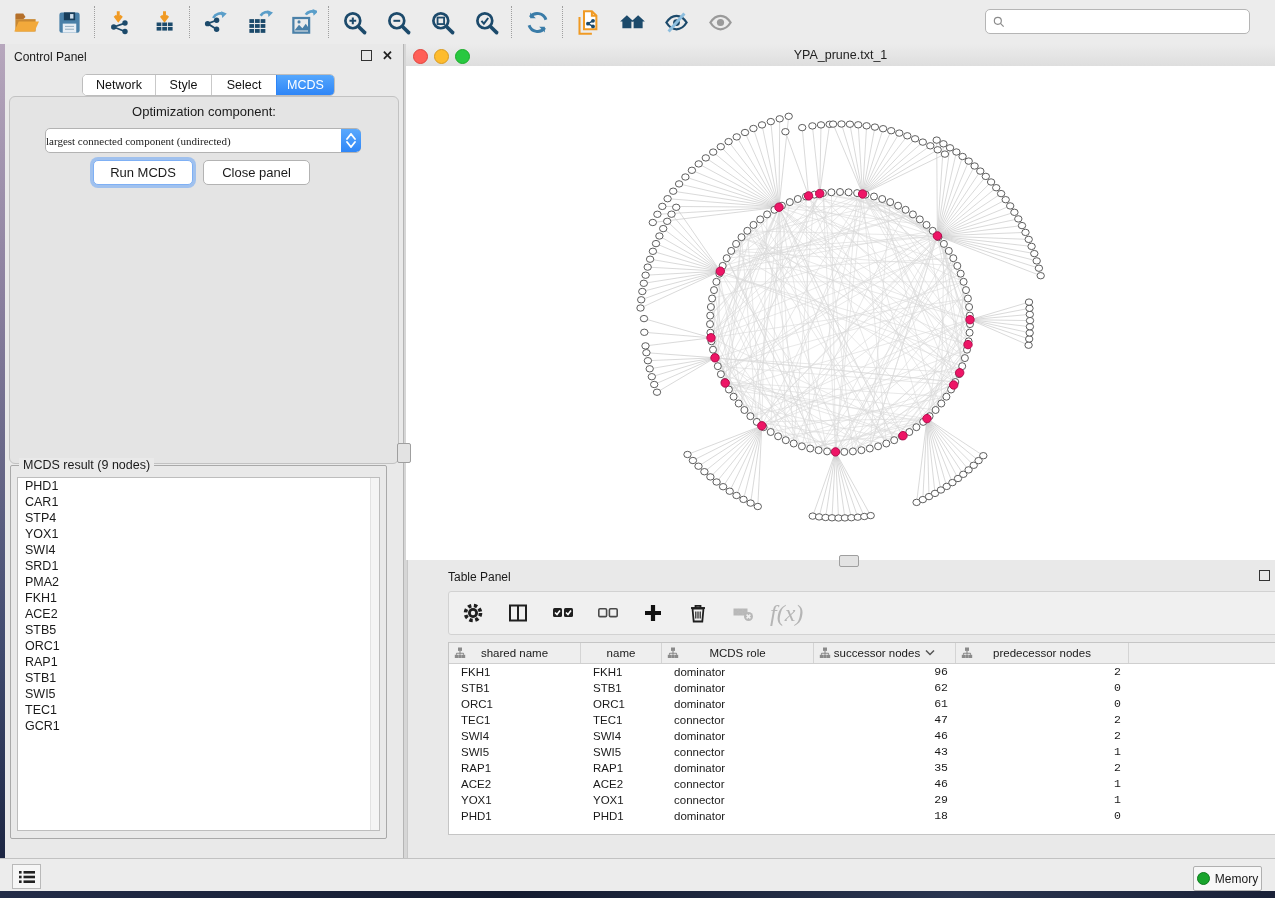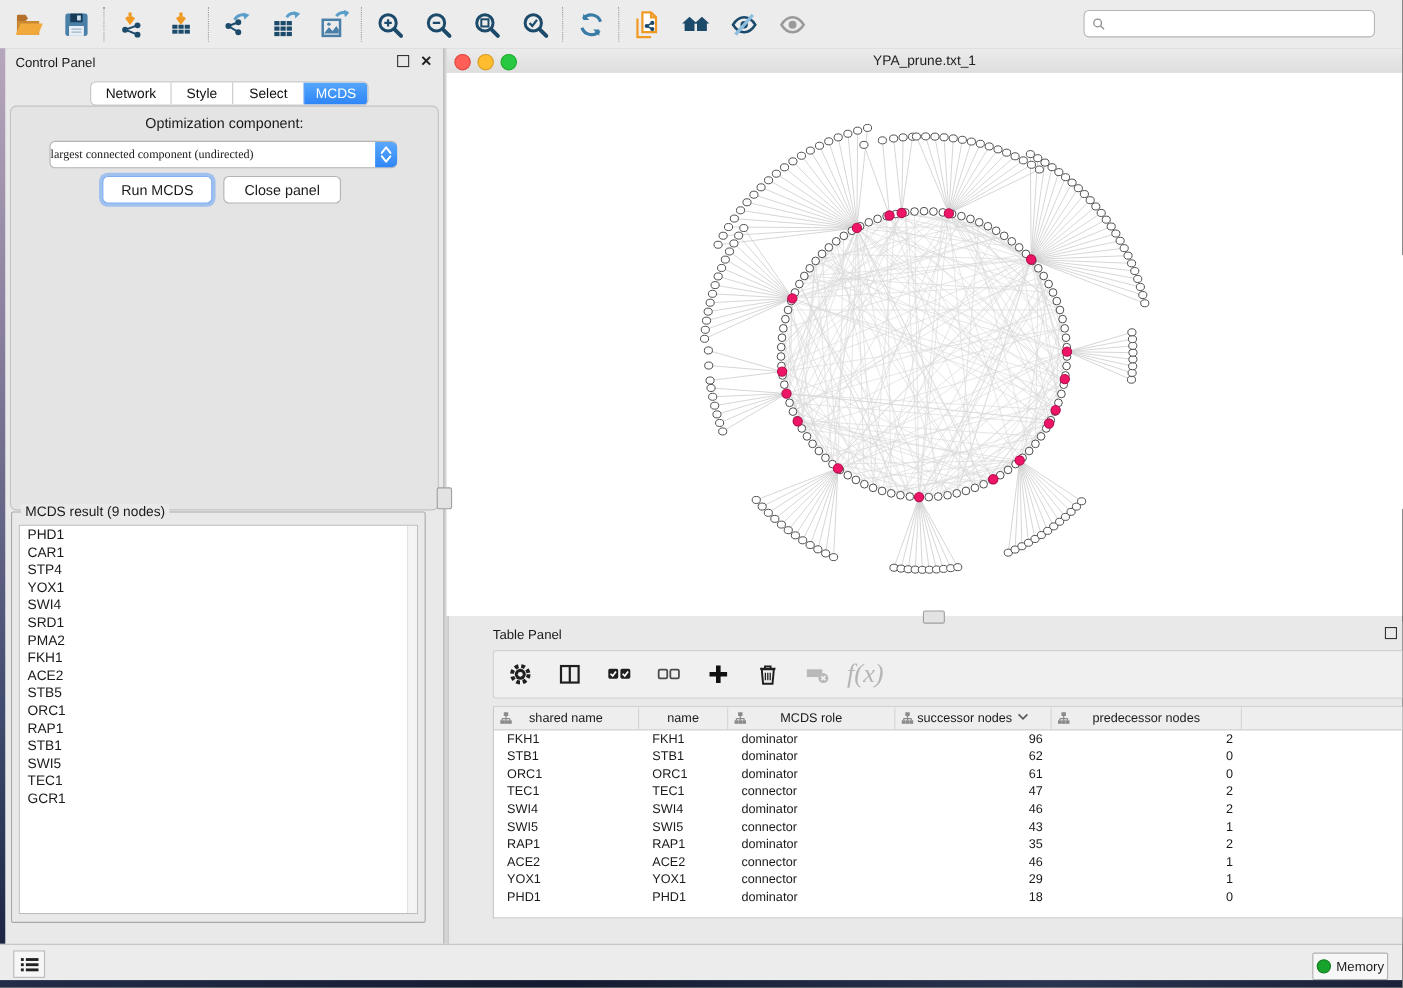--- a/index.html
+++ b/index.html
@@ -82,21 +82,21 @@
   .tp-tb-btn svg{width:24px;height:24px;}
   .fx-label{font-family:Liberation Serif, serif;font-style:italic;font-size:24px;color:#b5b5b5;margin-left:-4px;}
   .tbl{position:absolute;left:14px;top:77px;width:848px;height:191px;background:#fff;border:1px solid #c5c5c5;overflow:hidden;}
   .tbl-header{display:flex;height:20px;background:#eeeeee;border-bottom:1px solid #cfcfcf;}
   .th{position:relative;display:flex;align-items:center;justify-content:center;font-size:11.5px;
       border-right:1px solid #d4d4d4;box-sizing:border-box;gap:5px;flex:0 0 auto;}
   .th .tree-ic{position:absolute;left:5px;top:4px;}
   .tbl-row{display:flex;height:16px;line-height:16px;font-size:11.5px;}
   .td{box-sizing:border-box;flex:0 0 auto;white-space:nowrap;overflow:hidden;}
   .td.left{padding-left:12px;text-align:left;}
-  .td.right{padding-right:8px;text-align:right;}
+  .td.right{padding-right:8px;text-align:right;font-family:Liberation Mono, monospace;}
   .tbl-vscroll{position:absolute;right:0;top:21px;width:10px;height:170px;background:#fafafa;border-left:1px solid #e4e4e4;}
   .tbl-thumb{position:absolute;left:1.5px;top:3px;width:7px;height:118px;background:#c6c6c6;border-radius:4px;}
   .tp-tabs{left:252px;top:269px;}
   
   .status-bar{position:absolute;left:0;top:858px;width:1275px;height:32px;background:#ececec;border-top:1px solid #c2c2c2;}
   .list-btn{position:absolute;left:12px;top:5px;width:27px;height:23px;background:#f6f6f6;border:1px solid #b9b9b9;
             display:flex;align-items:center;justify-content:center;}
   .memory-btn{position:absolute;right:13px;top:7px;width:67px;height:23px;background:#f7f7f7;border:1px solid #b0b0b0;
               border-radius:2px;display:flex;align-items:center;justify-content:center;gap:5px;font-size:12px;}
   .mem-dot{width:11px;height:11px;border-radius:50%;background:#18a42c;border:1px solid #0e7a1e;}

